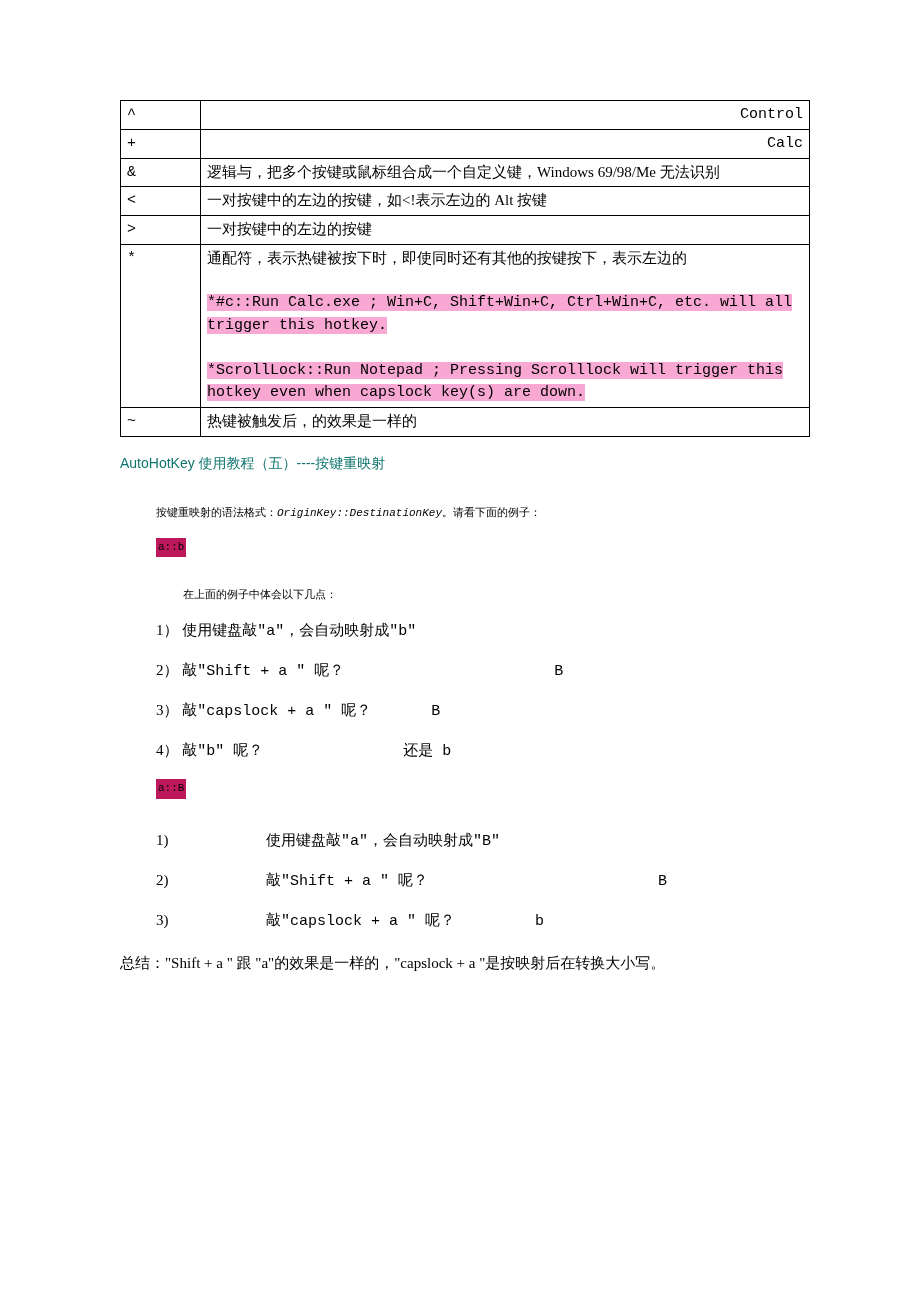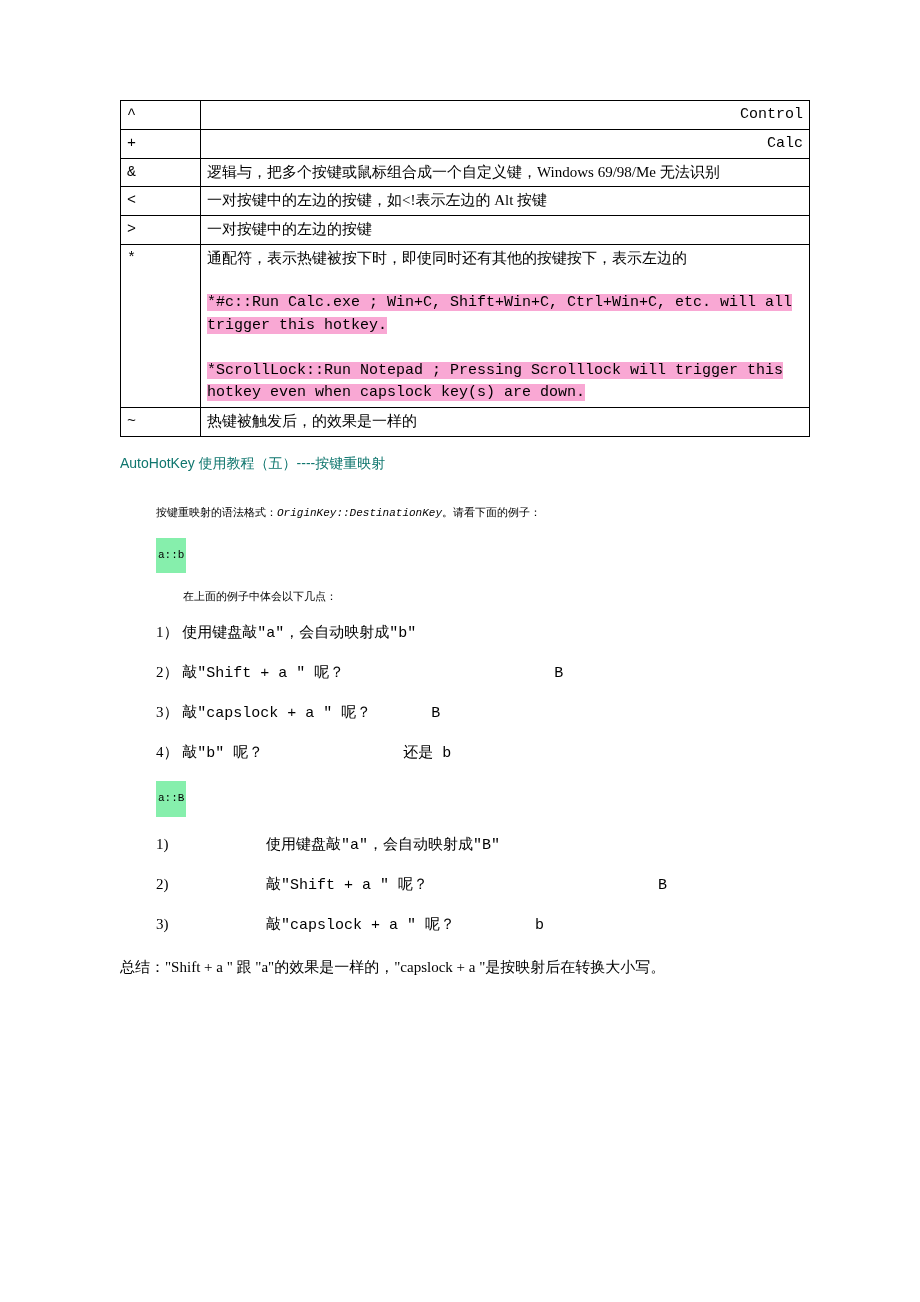--- a/index.html
+++ b/index.html
@@ -29,26 +29,26 @@
   }
   .col-sym { width: 80px; font-family: "Courier New", monospace; }
   .col-desc { font-family: "SimSun", serif; }
   .mono { font-family: "Courier New", monospace; text-align: right; }
   .hl {
     background: #f9a8d4;
     font-family: "Courier New", monospace;
     display: inline;
   }
   .hl-block {
-    background: #86efac;
+    background: #be185d;
     font-family: "Courier New", monospace;
     display: inline-block;
-    padding: 8px 2px;
+    padding: 0 2px;
     margin-top: 2px;
-    margin-bottom: 2px;
+    margin-bottom: 16px;
   }
   .section-title {
     color: #0f766e;
     font-family: "Microsoft YaHei", sans-serif;
     font-size: 14px;
     margin-top: 18px;
     margin-bottom: 30px;
   }
   .body-para {
     font-size: 11px;

